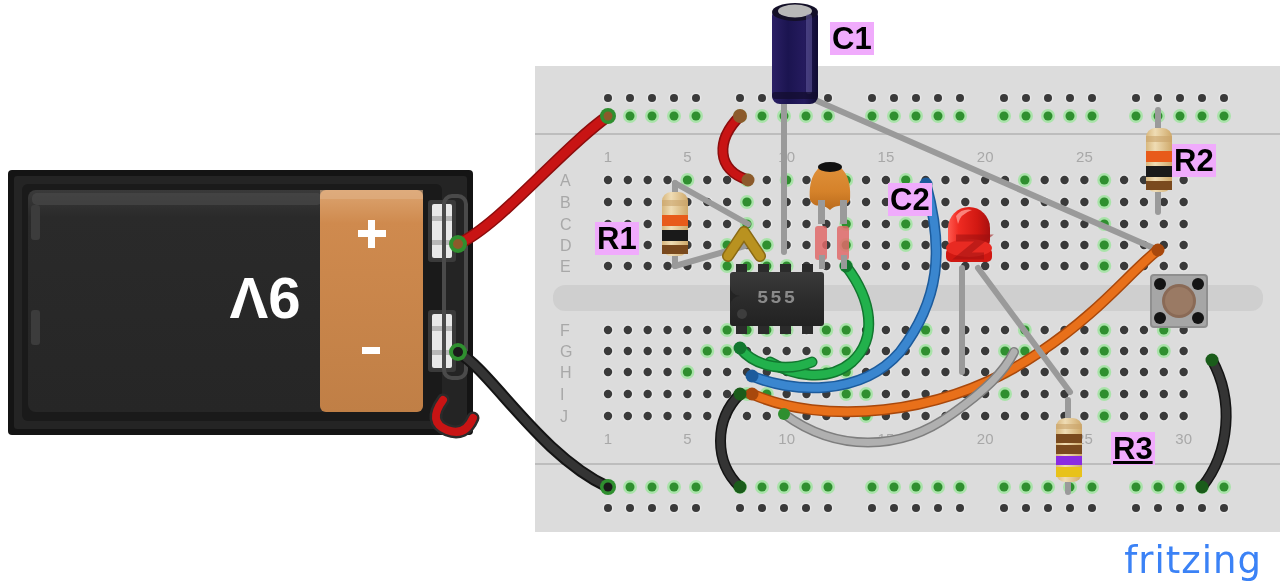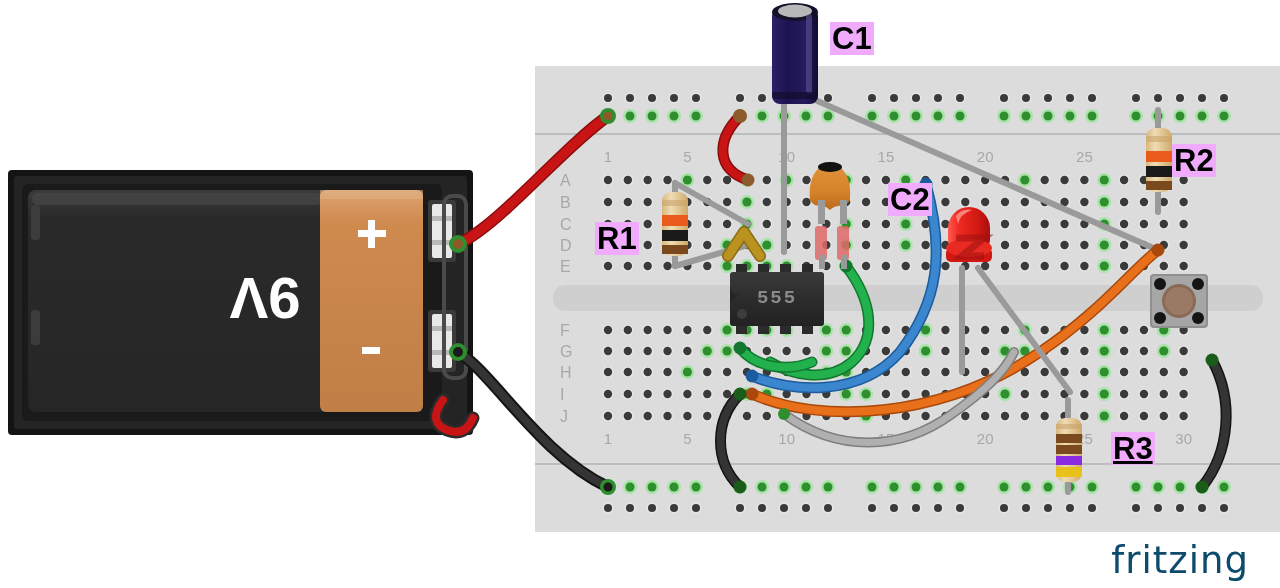--- a/index.html
+++ b/index.html
@@ -4,21 +4,21 @@
 <style>
   html,body{margin:0;padding:0;background:#ffffff;}
   body{width:1280px;height:588px;position:relative;overflow:hidden;
        font-family:"Liberation Sans",sans-serif;}
   #stage{position:absolute;left:0;top:0;width:1280px;height:588px;}
   #stage svg{position:absolute;left:0;top:0;}
   .lbl{position:absolute;background:#f0abfc;color:#000;font-weight:bold;
        font-family:"Liberation Sans",sans-serif;line-height:1;
        padding:1px 2px;white-space:nowrap;}
   .lbl.big{font-size:31px;}
-  #fritzing{position:absolute;right:31px;bottom:6px;color:#0c4a6e;
+  #fritzing{position:absolute;right:18px;bottom:6px;color:#3b82f6;
             font-size:37px;font-family:"DejaVu Sans",sans-serif;
             letter-spacing:1px;font-weight:400;}
 </style>
 </head>
 <body>
 
 <div id="stage">
 
 <svg width="1280" height="588" viewBox="0 0 1280 588">
 

